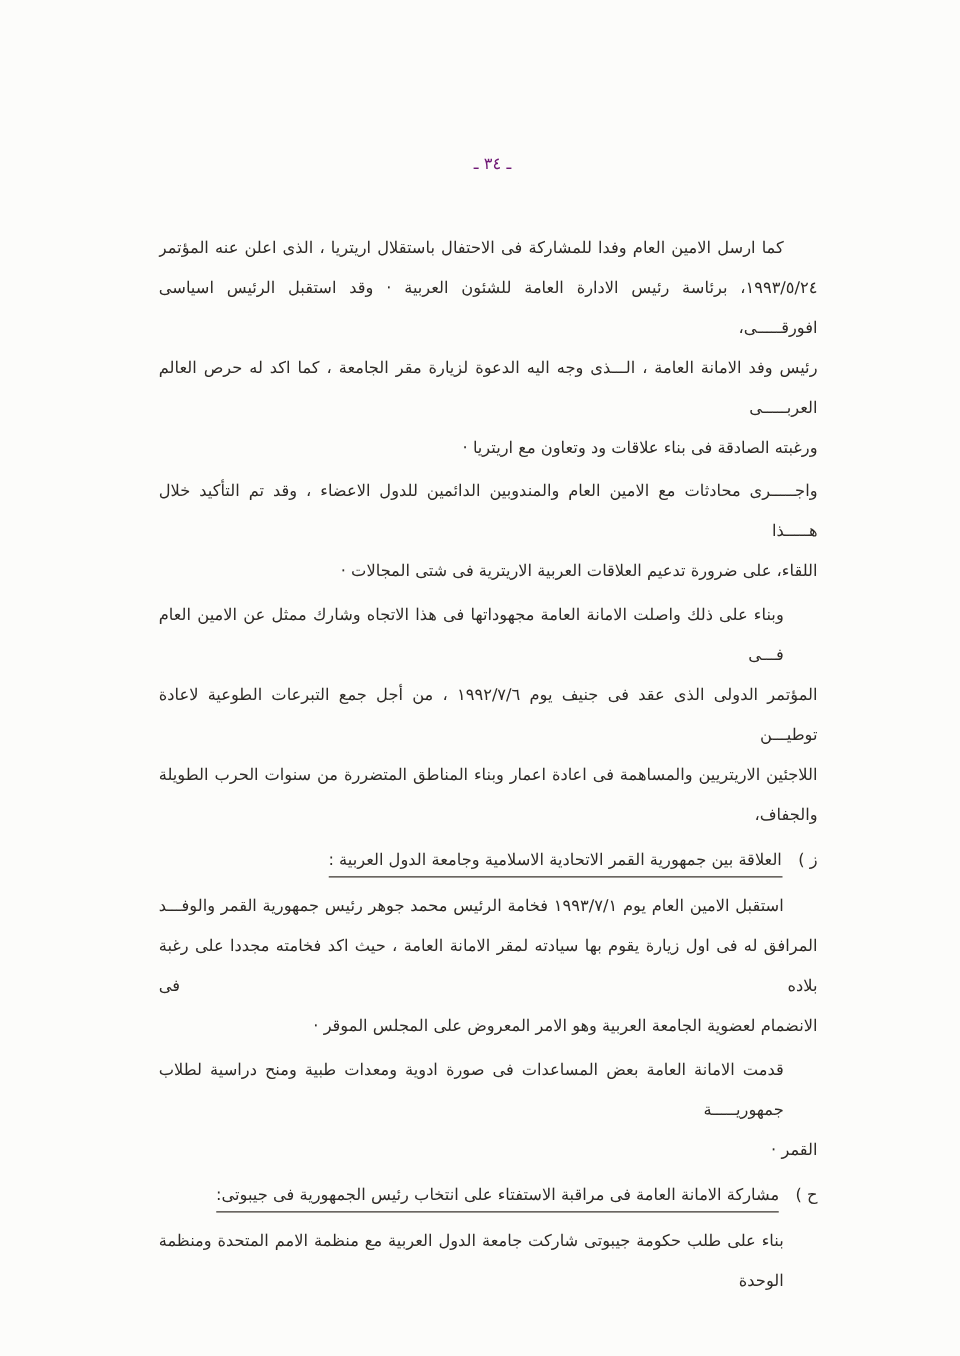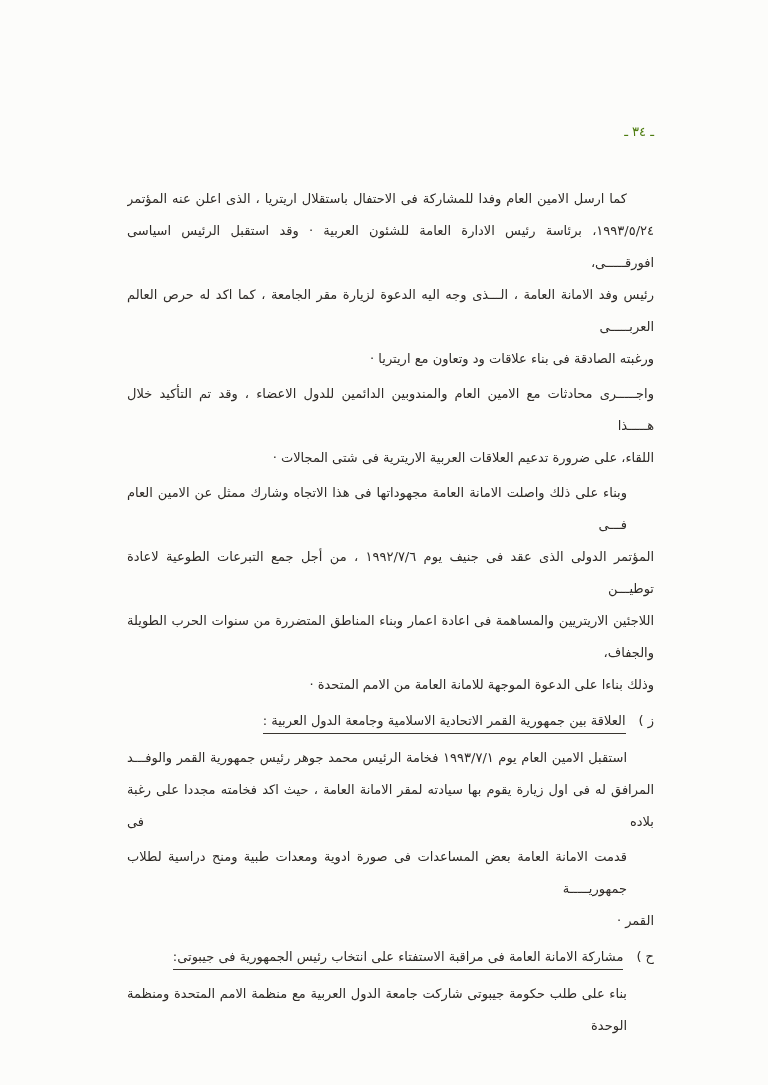--- a/index.html
+++ b/index.html
@@ -16,23 +16,24 @@
     overflow: hidden;
     direction: rtl;
     font-family: "DejaVu Sans", sans-serif;
     color: #2e2a26;
   }
   .page-number {
     position: absolute;
     top: 124px;
     right: 114px;
     left: 134px;
+    text-align: center;
     font-size: 13px;
     letter-spacing: 3px;
-    color: #4d7c0f;
+    color: #701a75;
   }
   .text-block {
     position: absolute;
     top: 183px;
     right: 114px;
     left: 127px;
     font-size: 13px;
     line-height: 32px;
   }
   .para { margin: 0 0 3px 0; }
@@ -81,30 +82,30 @@
 
     <div class="para">
       <div class="ln just">واجـــــرى محادثات مع الامين العام والمندوبين الدائمين للدول الاعضاء ، وقد تم التأكيد خلال هـــــذا</div>
       <div class="ln end">اللقاء، على ضرورة تدعيم العلاقات العربية الاريترية فى شتى المجالات ·</div>
     </div>
 
     <div class="para">
       <div class="ln just first">وبناء على ذلك واصلت الامانة العامة مجهوداتها فى هذا الاتجاه وشارك ممثل عن الامين العام فـــى</div>
       <div class="ln just">المؤتمر الدولى الذى عقد فى جنيف يوم ١٩٩٢/٧/٦ ، من أجل جمع التبرعات الطوعية لاعادة توطيـــن</div>
       <div class="ln just">اللاجئين الاريتريين والمساهمة فى اعادة اعمار وبناء المناطق المتضررة من سنوات الحرب الطويلة والجفاف،</div>
-      <div class="ln end">وذلك بناءا على الدعوة الموجهة للامانة العامة من الامم المتحدة ·</div>
     </div>
 
     <div class="heading">
       <span class="marker">ز )</span><span class="hd-text">العلاقة بين جمهورية القمر الاتحادية الاسلامية وجامعة الدول العربية :</span>
     </div>
 
     <div class="para">
       <div class="ln just first">استقبل الامين العام يوم ١٩٩٣/٧/١ فخامة الرئيس محمد جوهر رئيس جمهورية القمر والوفـــد</div>
       <div class="ln just">المرافق له فى اول زيارة يقوم بها سيادته لمقر الامانة العامة ، حيث اكد فخامته مجددا على رغبة بلاده فى</div>
+      <div class="ln end">الانضمام لعضوية الجامعة العربية وهو الامر المعروض على المجلس الموقر ·</div>
     </div>
 
     <div class="para">
       <div class="ln just first">قدمت الامانة العامة بعض المساعدات فى صورة ادوية ومعدات طبية ومنح دراسية لطلاب جمهوريـــــة</div>
       <div class="ln end">القمر ·</div>
     </div>
 
     <div class="heading">
       <span class="marker">ح )</span><span class="hd-text">مشاركة الامانة العامة فى مراقبة الاستفتاء على انتخاب رئيس الجمهورية فى جيبوتى:</span>
     </div>

